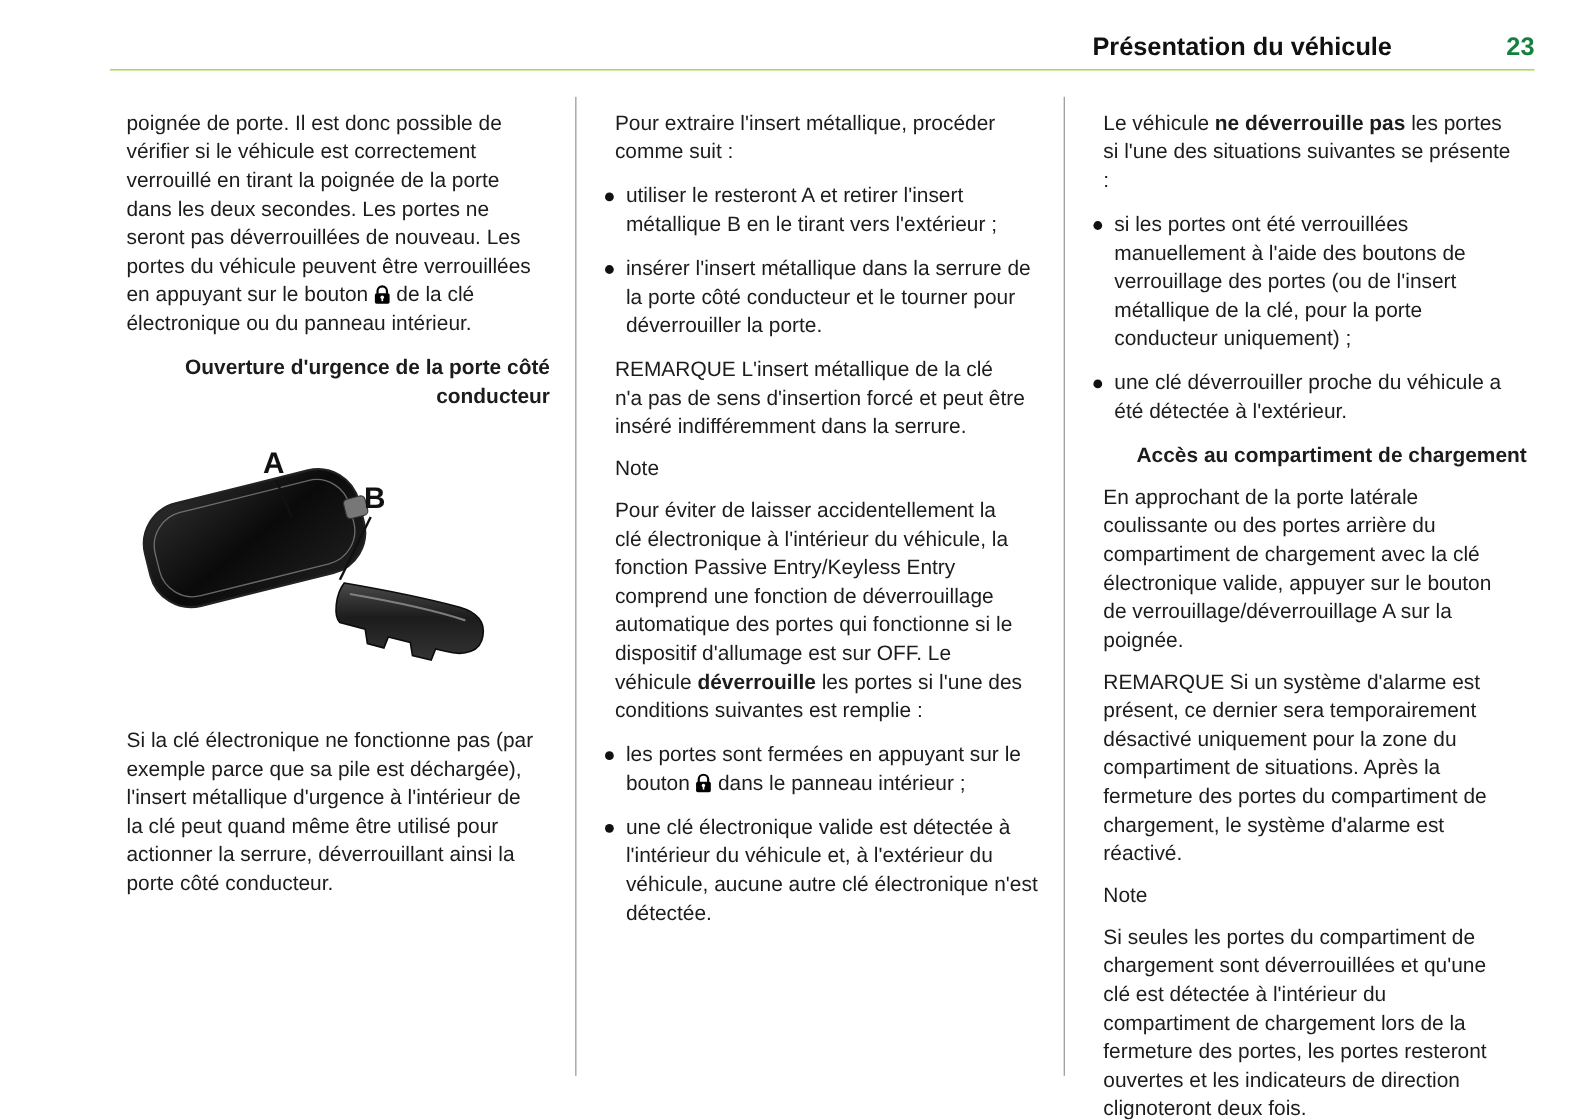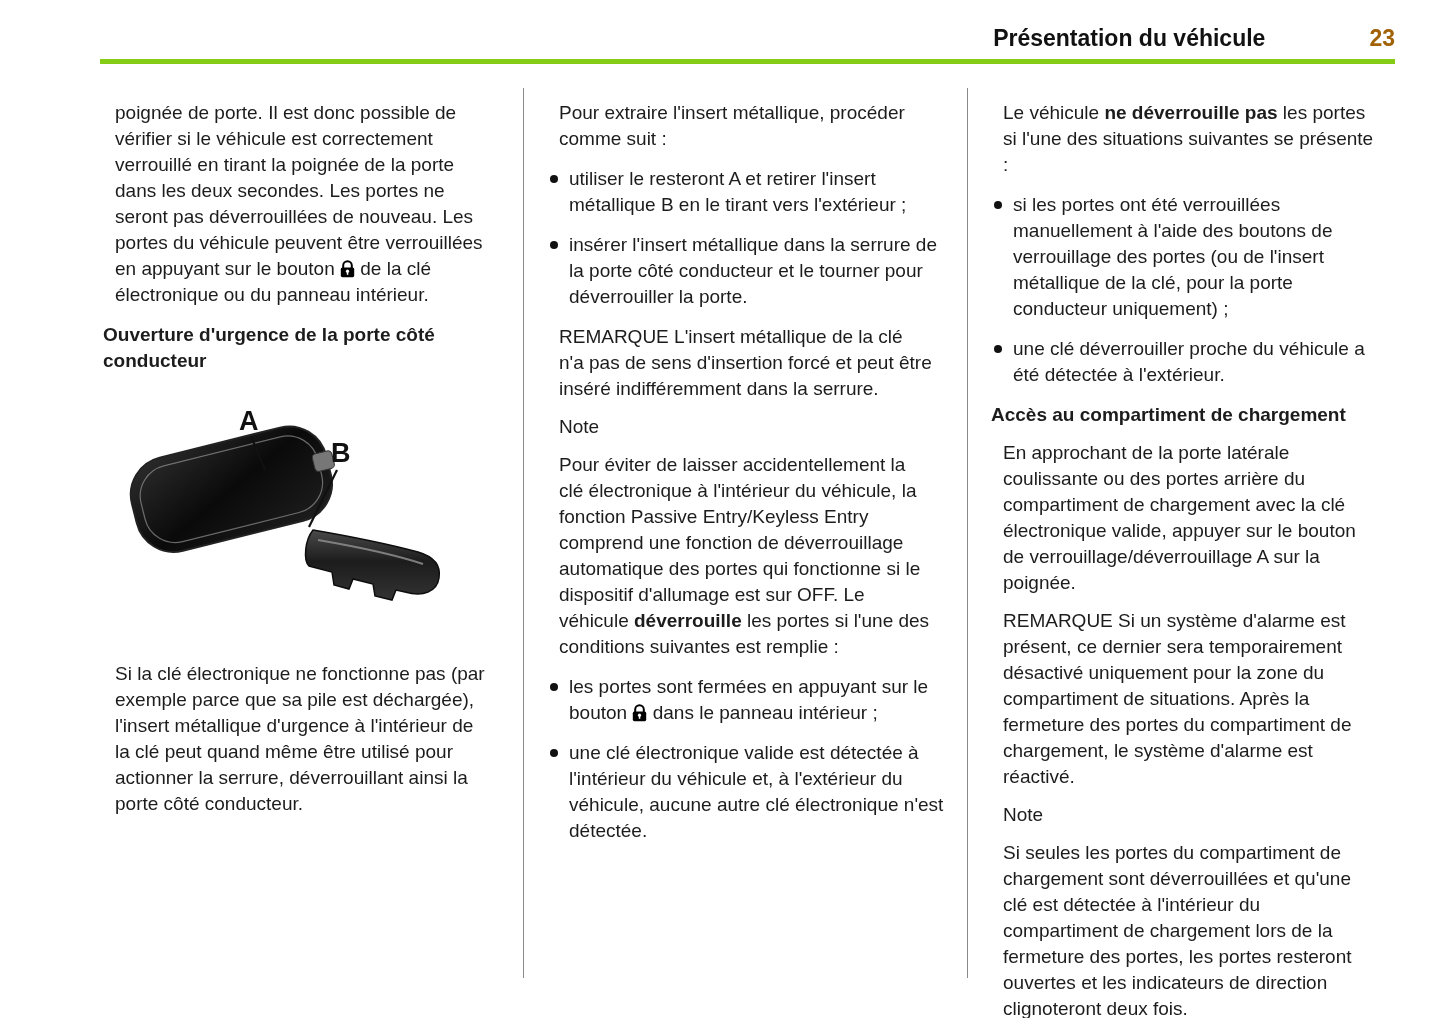--- a/index.html
+++ b/index.html
@@ -7,38 +7,38 @@
     width:1445px;height:1018px;
     font-family:"Liberation Sans",sans-serif;
     color:#1c1c1c;
     -webkit-font-smoothing:antialiased;
   }
   .page{position:relative;width:1445px;height:1018px;overflow:hidden;background:#fff;}
 
   
   .header{
     position:absolute;left:100px;right:50px;top:0;height:64px;
-    border-bottom:5px solid #84cc16;
+    border-bottom:1px solid #84cc16;
     display:flex;align-items:flex-end;justify-content:flex-end;
     padding-bottom:7px;box-sizing:border-box;
   }
   .header-title{font-size:23px;font-weight:bold;color:#111;}
-  .header-page{font-size:23px;font-weight:bold;color:#a16207;margin-left:104px;}
+  .header-page{font-size:23px;font-weight:bold;color:#15803d;margin-left:104px;}
 
   
   .columns{
     position:absolute;left:103px;top:88px;height:890px;
     display:flex;align-items:stretch;
   }
   .col{width:397px;font-size:19px;line-height:26px;}
   .divider{width:1px;background:#8a8a8a;margin:0 23px;}
 
   p{margin:12px;}
   .gap{margin-top:14px;}
-  .h{font-weight:bold;margin-top:14px;}
+  .h{font-weight:bold;margin-top:14px;text-align:right;}
   .b{font-weight:bold;}
 
   
   .bullet{position:relative;padding-left:22px;margin-top:14px;}
   .dot{
     position:absolute;left:3px;top:9px;width:8px;height:8px;border-radius:50%;
     background:#111;display:inline-block;
   }
 
   

